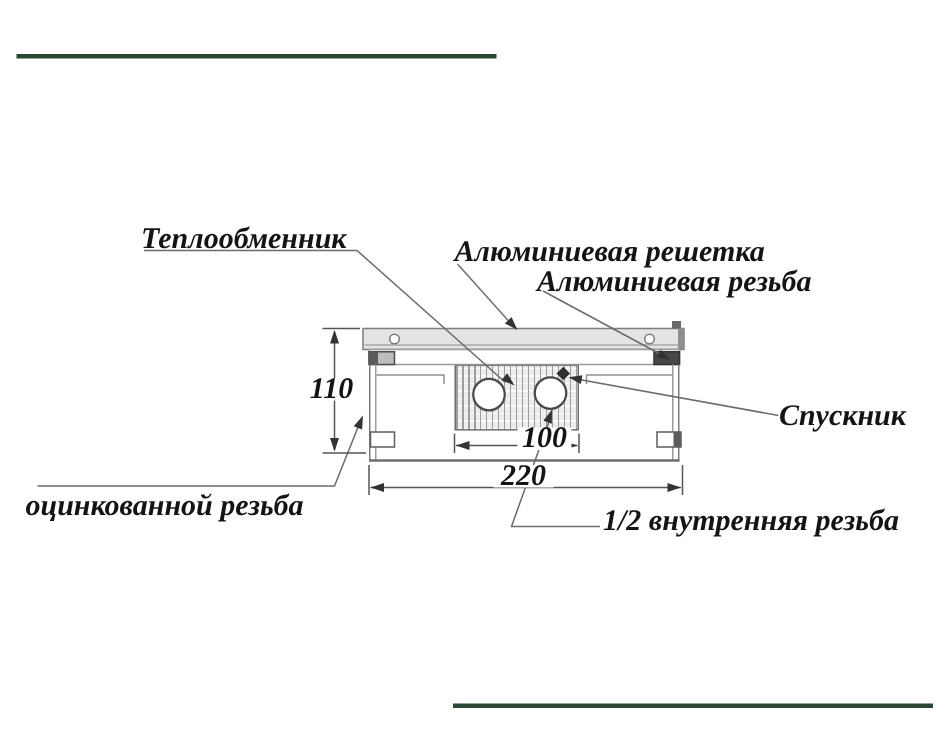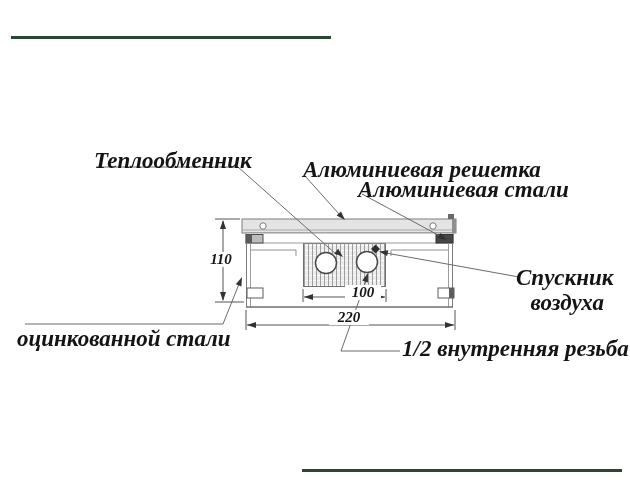--- a/index.html
+++ b/index.html
@@ -14,23 +14,23 @@
     position:absolute;left:303px;top:243px;width:83px;height:44px;
     background-color:#ececec;
     background-image:
       repeating-linear-gradient(90deg,#9e9e9e 0 1px,transparent 1px 4px),
       repeating-linear-gradient(0deg,rgba(255,255,255,.85) 0 1px,transparent 1px 5px);
     border:1px solid #707070;box-sizing:border-box;
   }
   svg.draw{position:absolute;left:0;top:0;}
   .lbl{
     position:absolute;font-weight:bold;font-style:italic;color:#141414;
-    font-size:23px;line-height:1.05;white-space:nowrap;
+    font-size:20px;line-height:1.05;white-space:nowrap;
   }
-  .lbl.small{font-size:15px;background:#fff;text-align:center;line-height:15px;}
+  .lbl.small{font-size:20px;background:#fff;text-align:center;line-height:15px;}
   .center{text-align:right;white-space:normal;}
   .right{text-align:right;}
 </style>
 </head>
 <body>
 
 <div class="stage">
 
   <div class="accent tl"></div>
   <div class="accent br"></div>
@@ -126,24 +126,24 @@
         <polygon points="247,325 256,322 256,328" fill="#333" stroke="none"></polygon>
         <polygon points="454,325 445,322 445,328" fill="#333" stroke="none"></polygon>
       </g>
     </g>
   </svg>
 
   <div class="lbl" style="left:94px;top:149px;">Теплообменник</div>
 
   <div class="lbl" style="left:303px;top:158px;">Алюминиевая решетка</div>
 
-  <div class="lbl" style="left:358px;top:178px;">Алюминиевая стали</div>
+  <div class="lbl" style="left:358px;top:178px;">Алюминиевая резьба</div>
 
-  <div class="lbl center" style="left:516px;top:265px;width:88px;line-height:25px;"><span>Спускник</span><br><span>воздуха</span></div>
+  <div class="lbl center" style="left:516px;top:265px;width:88px;line-height:25px;"><span>Спускник</span><br></div>
 
-  <div class="lbl" style="left:17px;top:327px;">оцинкованной стали</div>
+  <div class="lbl" style="left:17px;top:327px;">оцинкованной резьба</div>
 
   <div class="lbl" style="left:402px;top:337px;text-align:right;">1/2 внутренняя резьба</div>
 
   <div class="lbl small" style="left:203px;top:252px;width:36px;">110</div>
   <div class="lbl small" style="left:345px;top:285px;width:36px;">100</div>
   <div class="lbl small" style="left:329px;top:310px;width:40px;">220</div>
 </div>
 
 </body></html>

